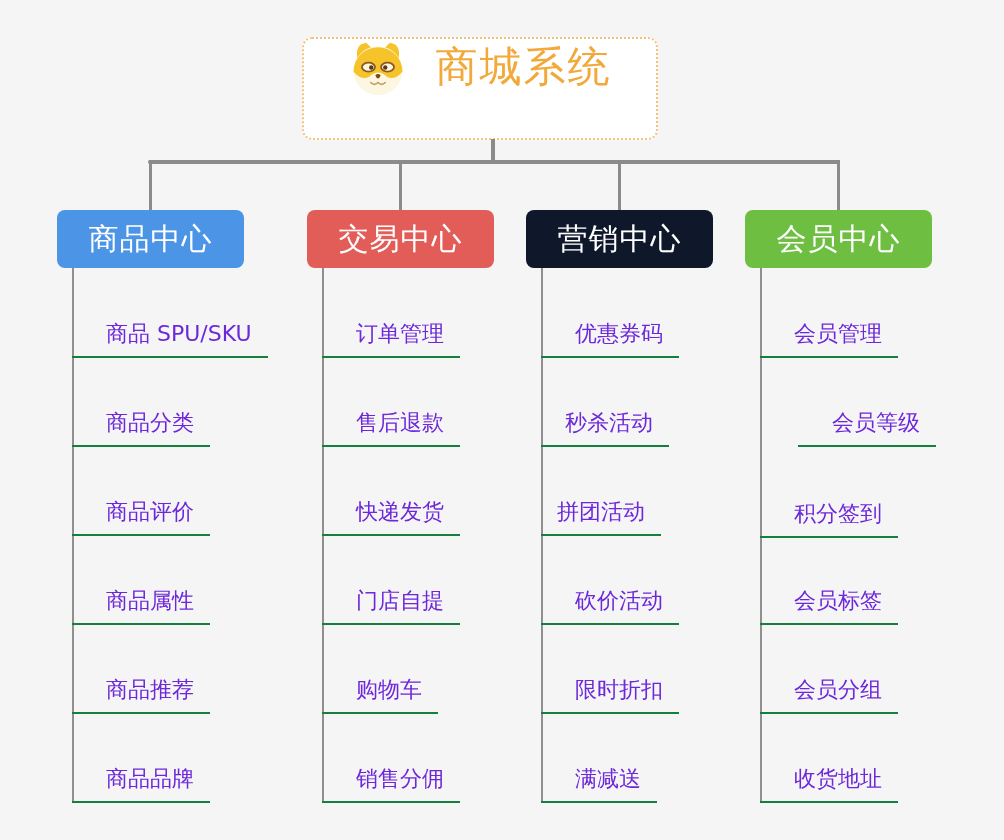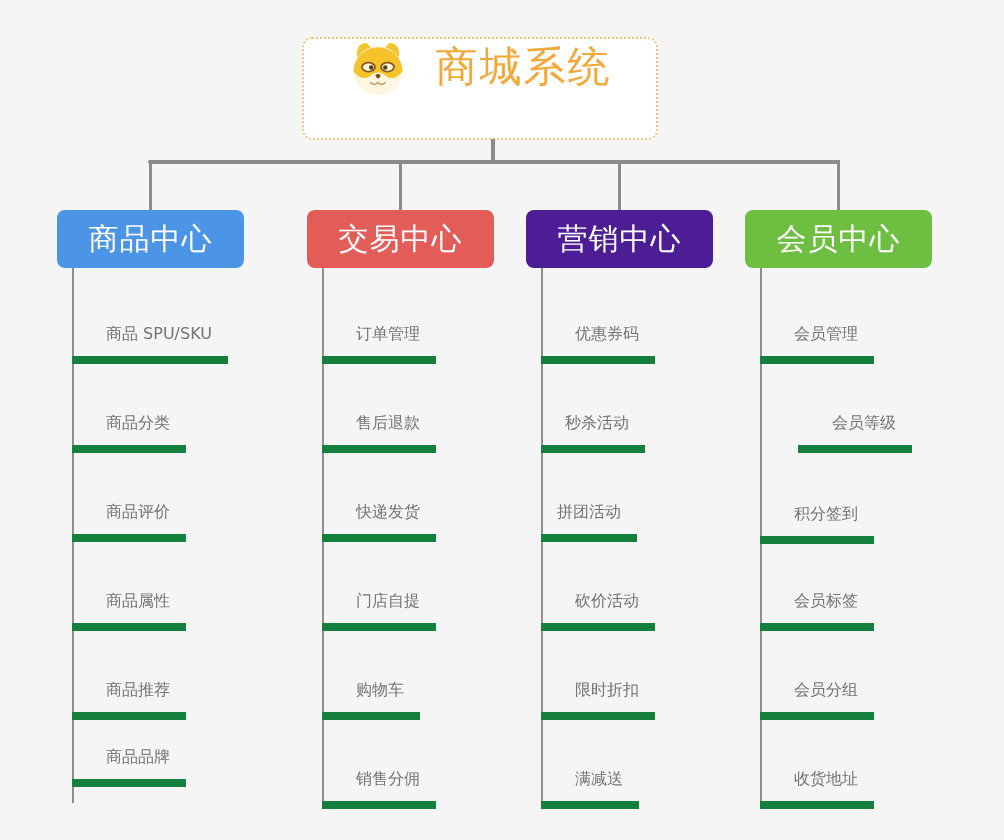--- a/index.html
+++ b/index.html
@@ -49,23 +49,23 @@
     white-space:nowrap;
   }
   .trunk{
     position:absolute;left:15px;top:58px;
     width:2px;height:535px;
     background:#8f8f8f;
   }
   .child-item{
     position:absolute;left:15px;
     padding:0 16px 7px 34px;
-    border-bottom:8px solid #15803d;
-    font-size:16px;line-height:30px;
-    color:#737373;
+    border-bottom:2px solid #15803d;
+    font-size:22px;line-height:30px;
+    color:#6d28d9;
     white-space:nowrap;
   }
 </style>
 </head>
 <body>
 
 <div class="canvas">
 
   <div class="root-node" style="border-color: rgb(243, 195, 124);">
     <svg class="dog" viewBox="0 0 64 64" aria-hidden="true">
@@ -88,36 +88,36 @@
 
 <div class="drop" style="left: 149px; background: rgb(139, 139, 139);"></div>
   <div class="branch" style="left: 57px;">
     <div class="branch-head" style="background: rgb(75, 148, 230);">商品中心</div>
     <div class="trunk"></div>
   <div class="child-item" style="top: 109px;">商品 SPU/SKU</div>
       <div class="child-item" style="top: 198px;">商品分类</div>
       <div class="child-item" style="top: 287px;">商品评价</div>
       <div class="child-item" style="top: 376px;">商品属性</div>
       <div class="child-item" style="top: 465px;">商品推荐</div>
-      <div class="child-item" style="top: 532px;">商品品牌</div>
+      <div class="child-item" style="top: 554px;">商品品牌</div>
     </div>
 <div class="drop" style="left: 399px; background: rgb(139, 139, 139);"></div>
   <div class="branch" style="left: 307px;">
     <div class="branch-head" style="background: rgb(226, 92, 88);">交易中心</div>
     <div class="trunk"></div>
   <div class="child-item" style="top: 109px;">订单管理</div>
       <div class="child-item" style="top: 198px;">售后退款</div>
       <div class="child-item" style="top: 287px;">快递发货</div>
       <div class="child-item" style="top: 376px;">门店自提</div>
       <div class="child-item" style="top: 465px;">购物车</div>
       <div class="child-item" style="top: 554px;">销售分佣</div>
     </div>
 <div class="drop" style="left: 618px; background: rgb(139, 139, 139);"></div>
   <div class="branch" style="left: 526px;">
-    <div class="branch-head" style="background: #4c1d95;">营销中心</div>
+    <div class="branch-head" style="background: #0f172a;">营销中心</div>
     <div class="trunk"></div>
   <div class="child-item" style="top: 109px;">优惠券码</div>
       <div class="child-item" style="top: 198px; padding-left: 24px;">秒杀活动</div>
       <div class="child-item" style="top: 287px; padding-left: 16px;">拼团活动</div>
       <div class="child-item" style="top: 376px;">砍价活动</div>
       <div class="child-item" style="top: 465px;">限时折扣</div>
       <div class="child-item" style="top: 554px;">满减送</div>
     </div>
 <div class="drop" style="left: 837px; background: rgb(139, 139, 139);"></div>
   <div class="branch" style="left: 745px;">

